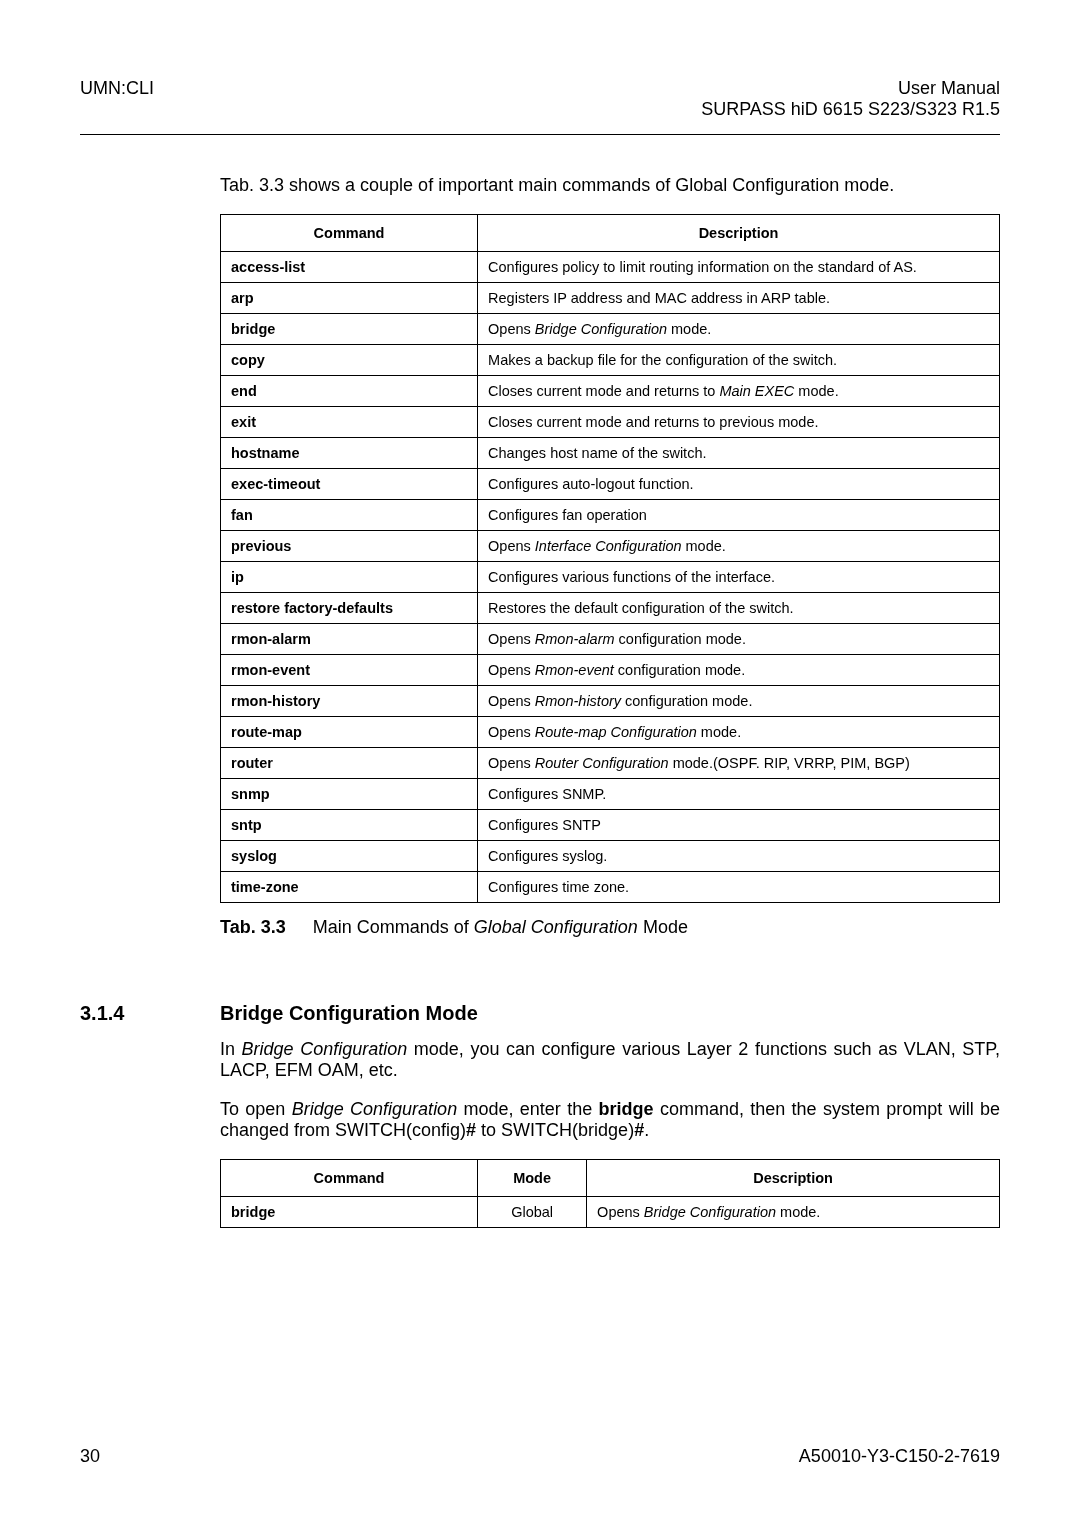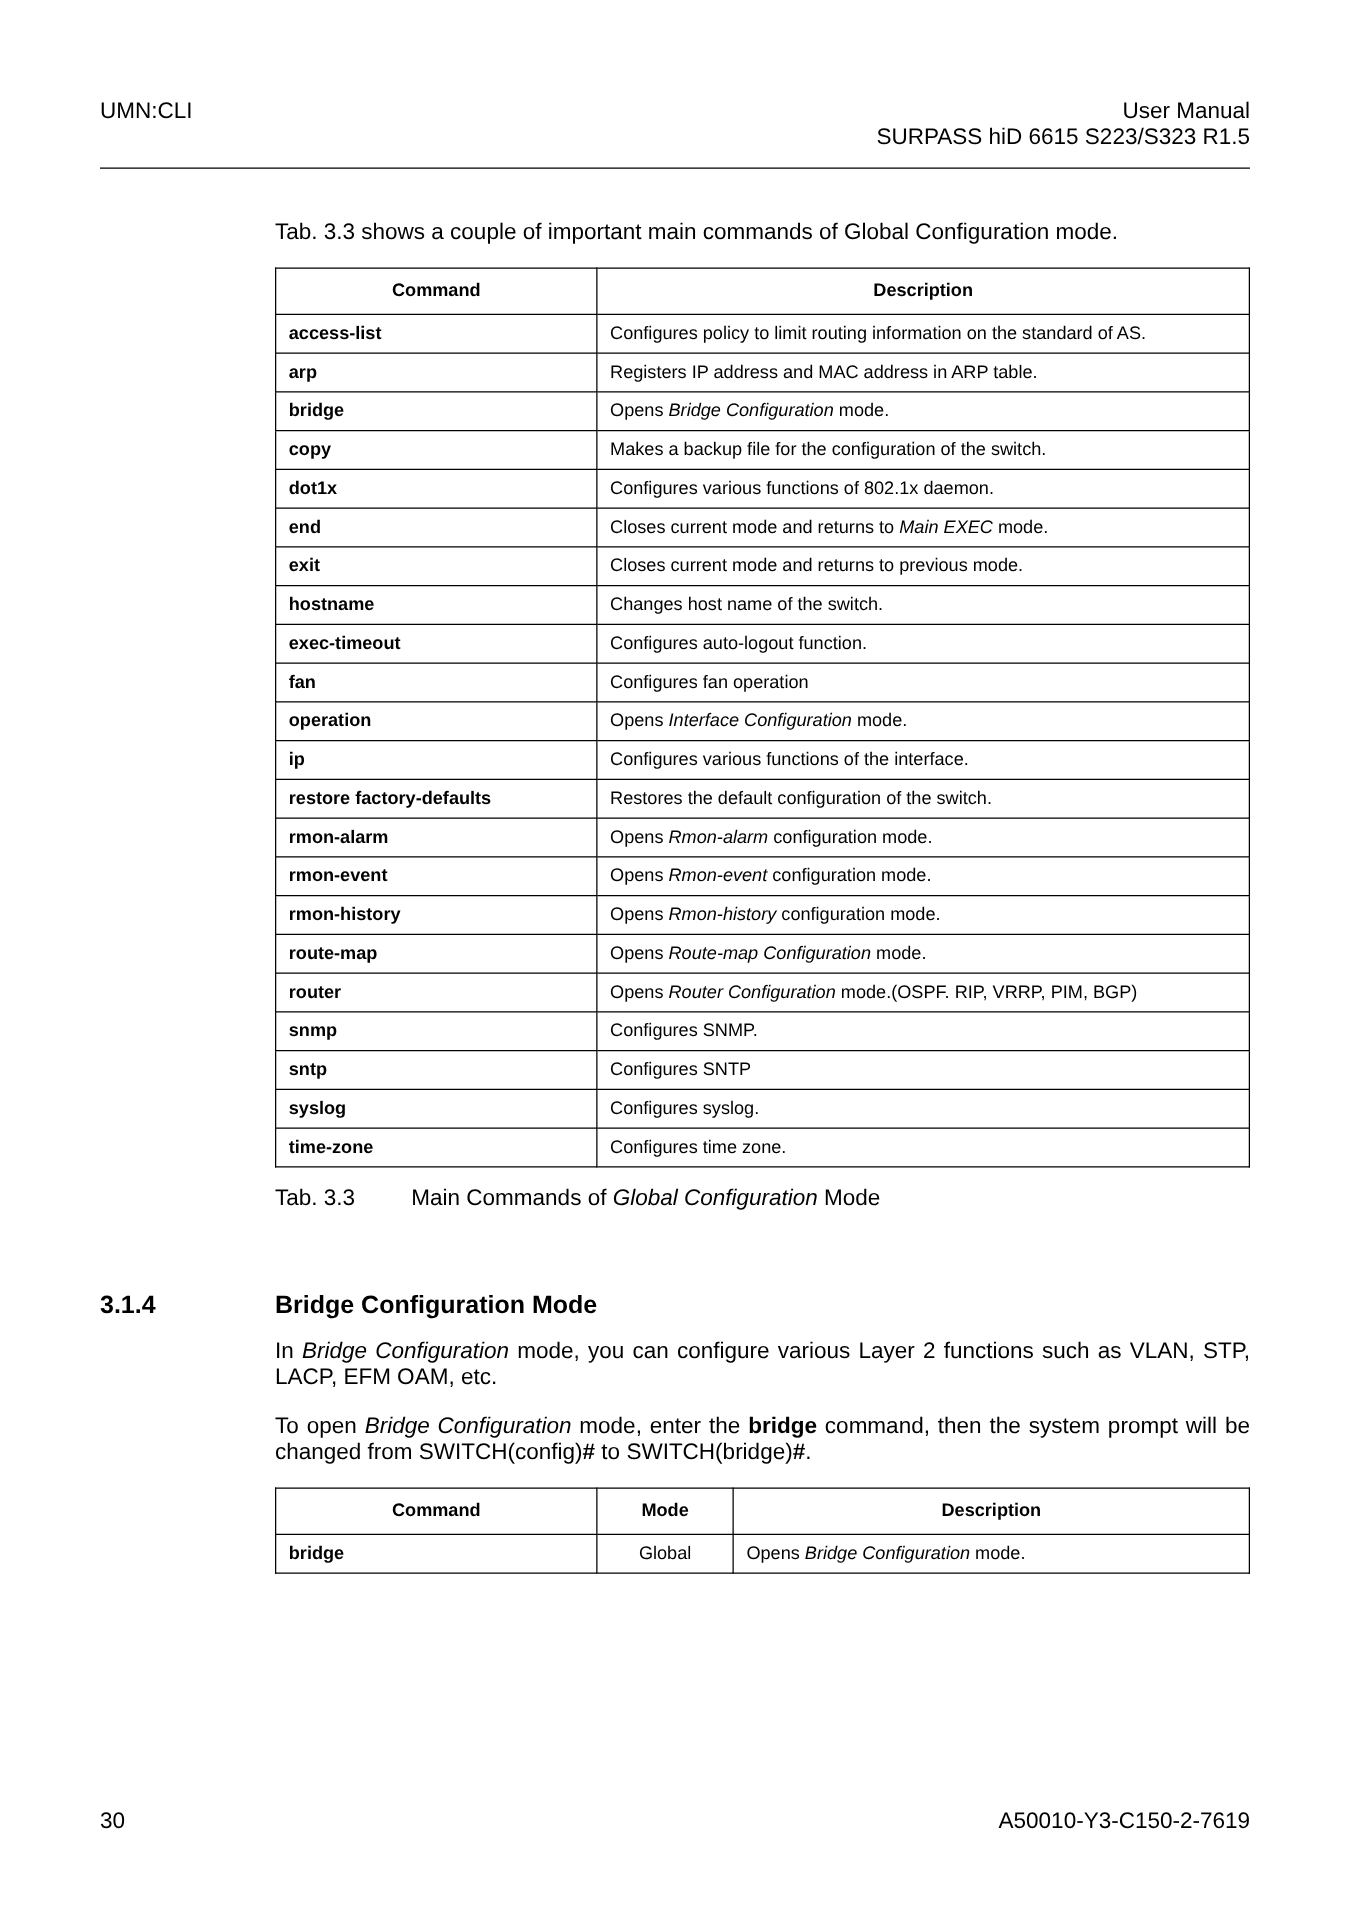--- a/index.html
+++ b/index.html
@@ -59,21 +59,21 @@
     padding: 10px;
   }
   table.cmd td.cmd-name {
     font-weight: bold;
     width: 33%;
   }
   .caption {
     font-size: 18px;
     margin-top: 14px;
   }
-  .caption .label { font-weight: normal; margin-right: 40px; }
+  .caption .label { font-weight: bold; margin-right: 22px; }
   .section-title {
     margin-top: 64px;
     font-size: 20px;
     font-weight: bold;
     display: flex;
   }
   .section-title .num { width: 140px; margin-left: -140px; padding-left: 0; }
   .para {
     font-size: 18px;
     margin-top: 14px;
@@ -127,45 +127,41 @@
           </tr>
           <tr>
             <td class="cmd-name">bridge</td>
             <td>Opens <em class="term">Bridge Configuration</em> mode.</td>
           </tr>
           <tr>
             <td class="cmd-name">copy</td>
             <td>Makes a backup file for the configuration of the switch.</td>
           </tr>
           <tr>
-            <td class="cmd-name">dot1x</td>
-            <td>Configures various functions of 802.1x daemon.</td>
-          </tr>
-          <tr>
             <td class="cmd-name">end</td>
             <td>Closes current mode and returns to <em class="term">Main EXEC</em> mode.</td>
           </tr>
           <tr>
             <td class="cmd-name">exit</td>
             <td>Closes current mode and returns to previous mode.</td>
           </tr>
           <tr>
             <td class="cmd-name">hostname</td>
             <td>Changes host name of the switch.</td>
           </tr>
           <tr>
             <td class="cmd-name">exec-timeout</td>
             <td>Configures auto-logout function.</td>
           </tr>
           <tr>
             <td class="cmd-name">fan</td>
             <td>Configures fan operation</td>
           </tr>
           <tr>
-            <td class="cmd-name">operation</td>
+            <td class="cmd-name">previous</td>
             <td>Opens <em class="term">Interface Configuration</em> mode.</td>
           </tr>
           <tr>
             <td class="cmd-name">ip</td>
             <td>Configures various functions of the interface.</td>
           </tr>
           <tr>
             <td class="cmd-name">restore factory-defaults</td>
             <td>Restores the default configuration of the switch.</td>
           </tr>

